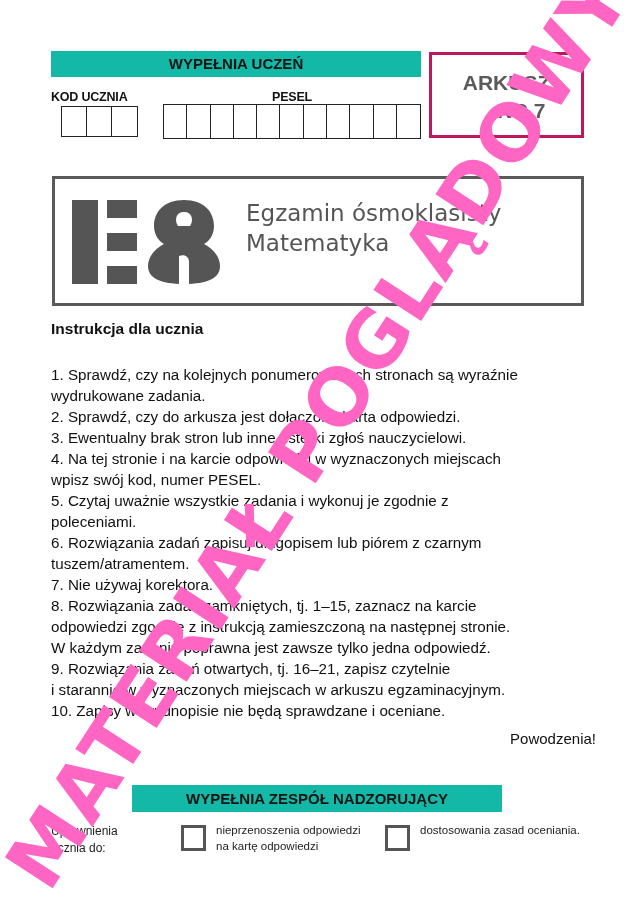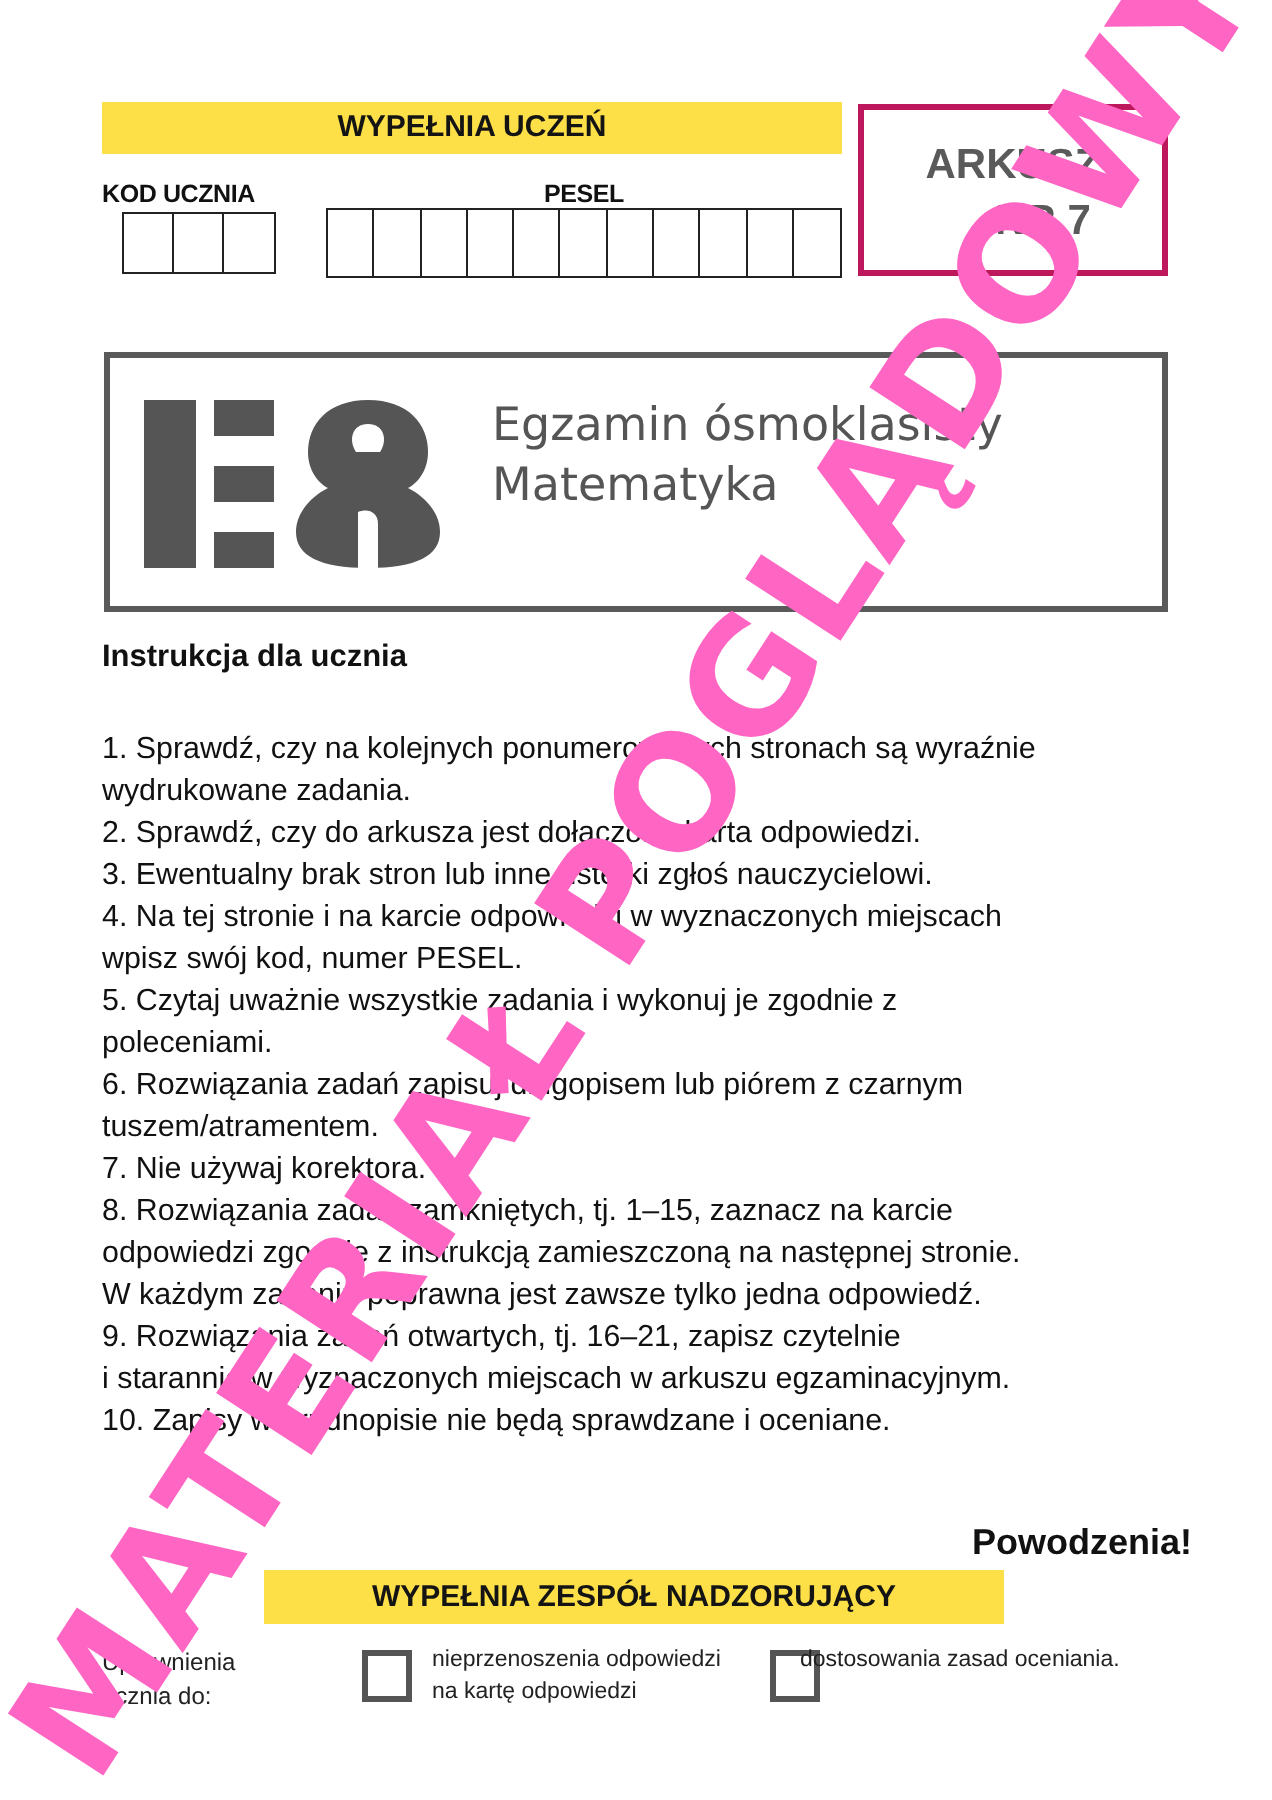--- a/index.html
+++ b/index.html
@@ -12,21 +12,21 @@
       height: 900px;
       position: relative;
       overflow: hidden;
       font-family: "Liberation Sans", "DejaVu Sans", sans-serif;
       color: #111111;
     }
     .abs { position: absolute; }
 
     
     .bar {
-      background: #fde047;
+      background: #14b8a6;
       text-align: center;
       font-weight: bold;
       color: #141414;
       box-sizing: border-box;
     }
     .bar-top {
       left: 51px; top: 51px; width: 370px; height: 26px;
       font-size: 15px; line-height: 26px;
     }
     .label-bold {
@@ -95,23 +95,23 @@
     }
     .instr-list {
       left: 51px; top: 364px; width: 560px;
       font-size: 15.2px;
       line-height: 21px;
       color: #111;
     }
     .instr-list .item { white-space: pre-line; }
 
     .powodzenia {
-      right: 40px; top: 761px;
-      font-weight: bold;
-      font-size: 18px;
+      right: 40px; top: 730px;
+      font-weight: normal;
+      font-size: 15px;
       color: #111;
     }
 
     .bar-bottom {
       left: 132px; top: 785px; width: 370px; height: 27px;
       font-size: 15px; line-height: 27px;
     }
 
     .upr-label {
       left: 51px; top: 823px;
@@ -127,21 +127,21 @@
     }
     .cb1 { left: 181px; top: 825px; }
     .cb2 { left: 385px; top: 825px; }
     .cb-label {
       font-size: 11.5px;
       line-height: 16px;
       color: #222;
       white-space: pre-line;
     }
     .cb1-label { left: 216px; top: 822px; }
-    .cb2-label { left: 400px; top: 822px; }
+    .cb2-label { left: 420px; top: 822px; }
 
     
     .watermark {
       left: 318px; top: 430px;
       transform: translate(-50%, -50%) rotate(-57deg);
       font-family: "DejaVu Sans", sans-serif;
       font-weight: bold;
       font-size: 78px;
       letter-spacing: 2px;
       color: #ff66c4;

